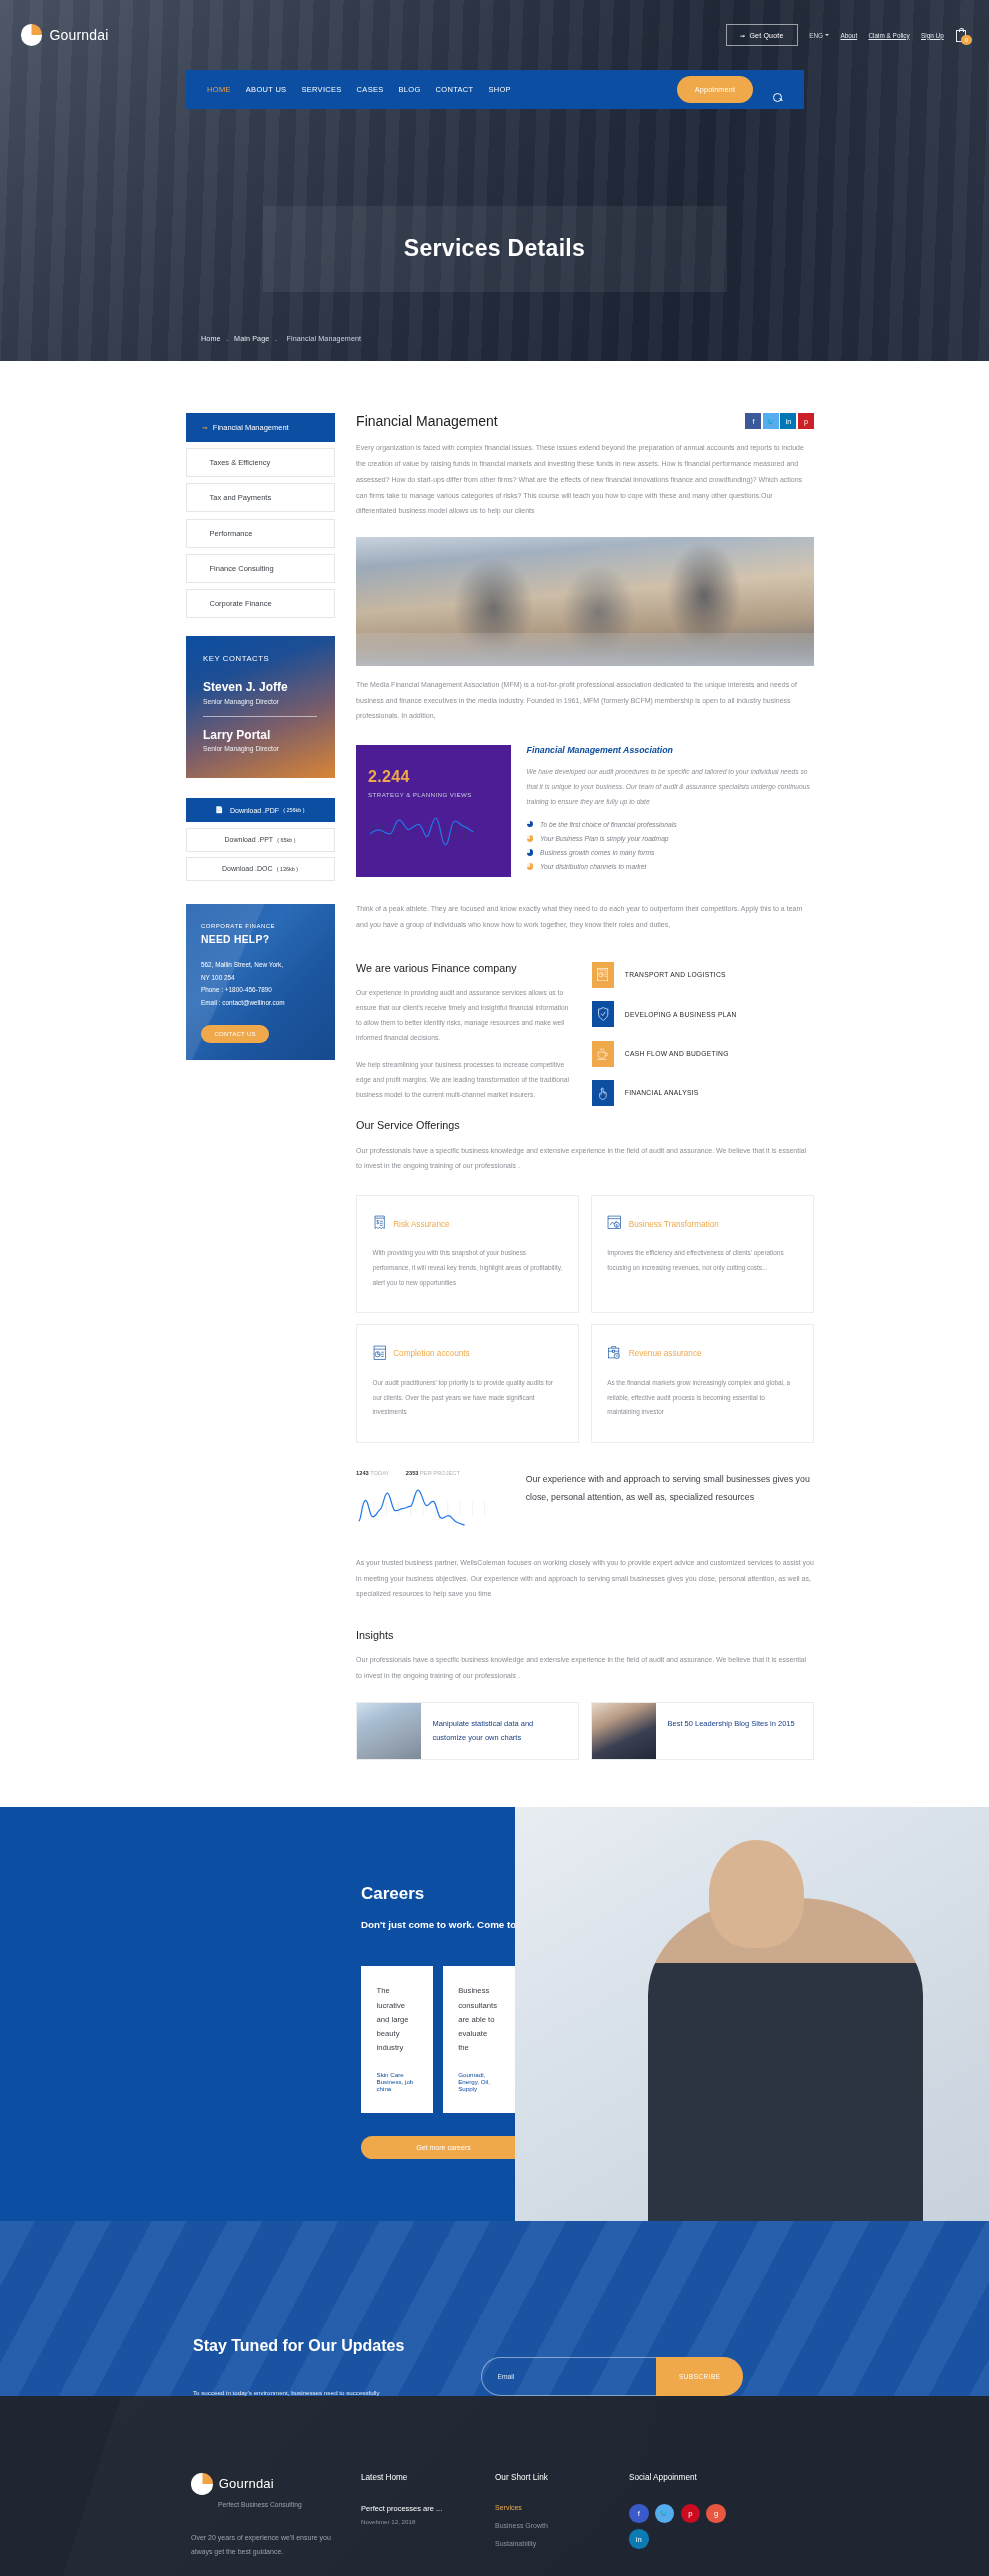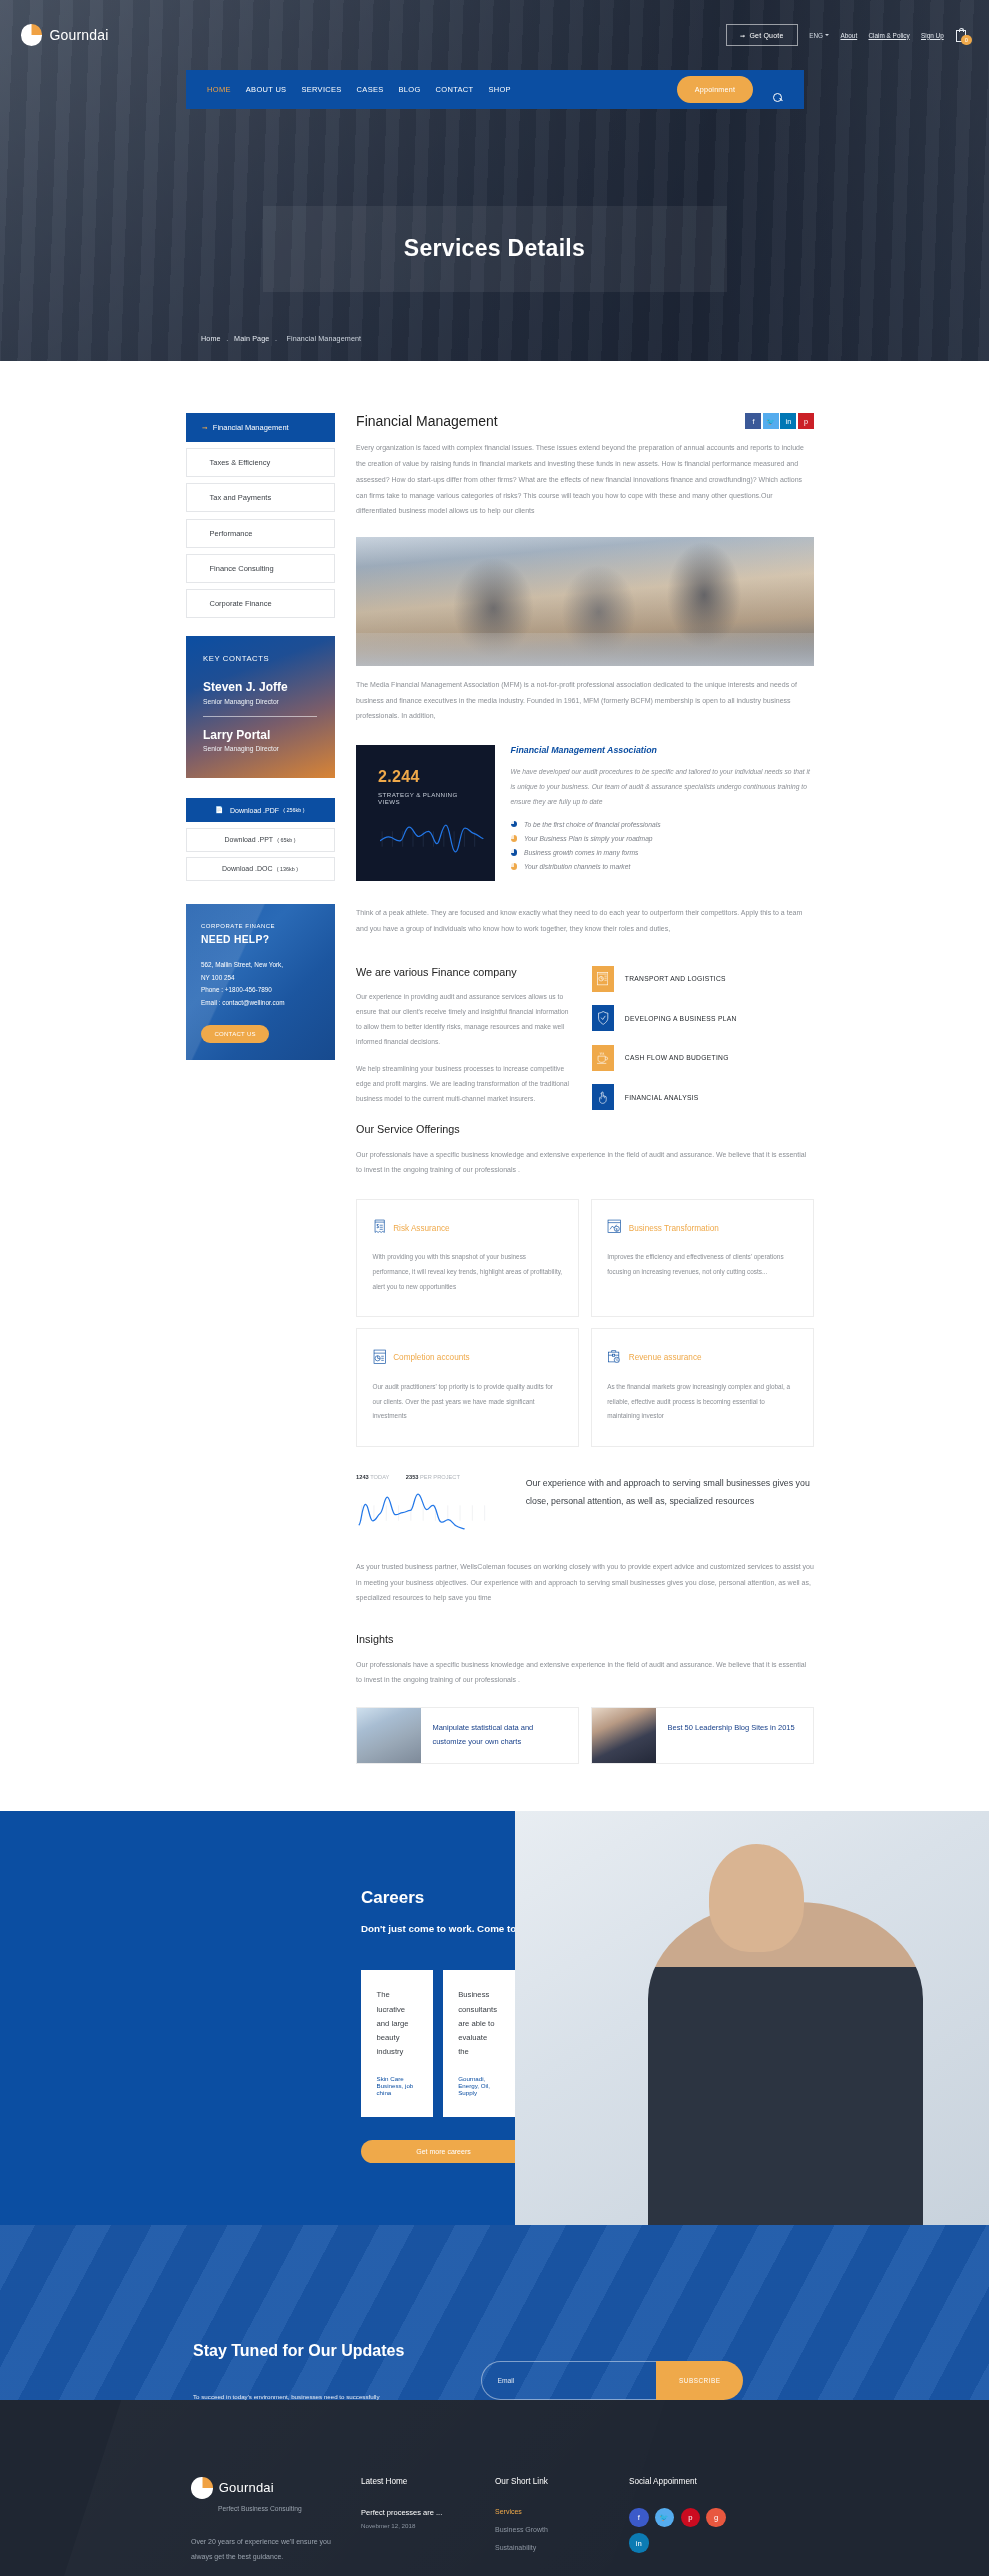--- a/index.html
+++ b/index.html
@@ -158,21 +158,21 @@
       radial-gradient(ellipse 57px 82px at 76% 45%, rgba(35,45,65,.6), transparent 65%),
       linear-gradient(180deg, rgba(255,255,255,.22), rgba(0,0,0,.18));
   }
   .hero-img::after{
     content:""; position:absolute; left:0; bottom:0; right:0; height:33px;
     background:linear-gradient(180deg, rgba(210,215,220,.2), rgba(190,196,204,.85));
   }
 
   .assoc{ display:flex; gap:15.5px; margin-top:20.6px; align-items:stretch; }
   .stat-card{
-    width:139px; flex:none; background:#0f172a; color:#fff; padding:23px 22px 23px;
+    width:155px; flex:none; background:#4c1d95; color:#fff; padding:23px 12px 23px;
   }
   .stat-num{ color:#efa94a; font-size:16px; font-weight:bold; letter-spacing:0.3px;}
   .stat-lbl{ font-size:6.2px; color:#c6cdd8; letter-spacing:0.4px; margin-top:5.2px;}
   .spark{ margin-top:15.5px; }
   .assoc-body{ flex:1;font-style:italic; }
   .assoc-title{ color:#0b4ea2; font-size:8.8px; }
   .assoc-body p{ font-size:6.7px; line-height:2.25; color:#8b8f95; margin-top:9.3px;}
   .blist{ list-style:none; margin-top:11.3px; }
   .blist li{ display:flex; align-items:center; gap:6.7px; font-size:6.7px; color:#7d8189; margin-bottom:7.2px;}
   .pie{ width:6.7px;height:6.7px;border-radius:50%; flex:none; position:relative; }

